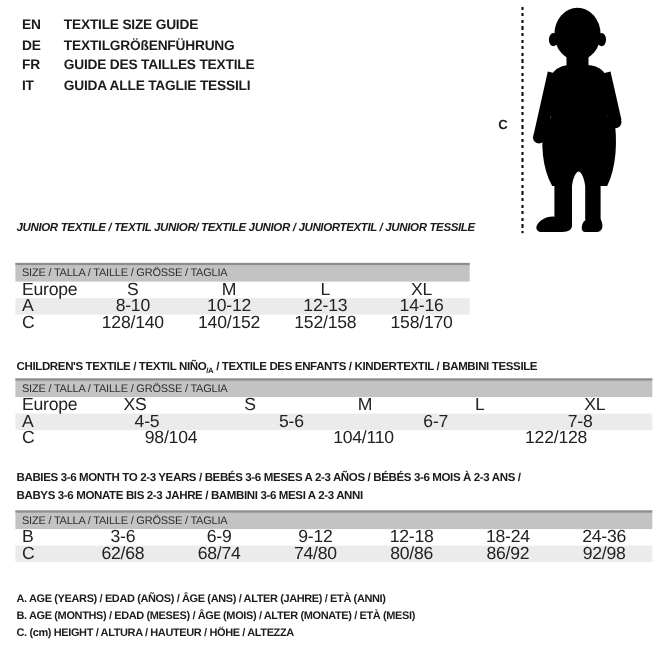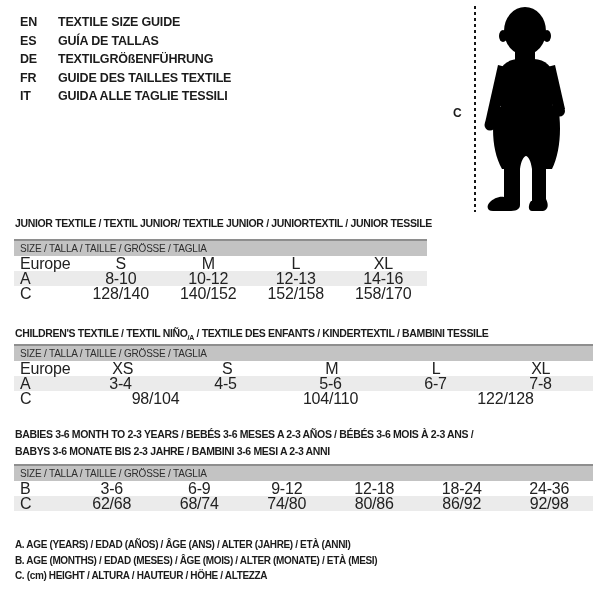--- a/index.html
+++ b/index.html
@@ -14,21 +14,21 @@
   .lang-code{width:38px;}
   
   .dotline{
     position:absolute;left:474px;top:6px;width:2px;height:206px;
     background:repeating-linear-gradient(to bottom,#161616 0 3px,transparent 3px 6px);
   }
   .measure-c{position:absolute;left:453px;top:106px;font-weight:bold;font-size:12px;}
   .baby{position:absolute;left:481px;top:5px;}
   
   .tbl-title{position:absolute;font-weight:bold;font-size:10.5px;letter-spacing:-0.35px;white-space:nowrap;line-height:16.5px;}
-  #title0{left:15px;top:215px;}
+  #title0{left:15px;top:199px;font-style:italic;}
   #title1{left:15px;top:325px;}
   #title2{left:15px;top:426px;}
   .tbl{position:absolute;}
   #tbl0{left:14px;top:239px;width:413px;--firstcol:57px;}
   #tbl1{left:14px;top:344px;width:579px;--firstcol:48px;}
   #tbl2{left:14px;top:464px;width:579px;--firstcol:48px;}
   .bar{
     background:var(--header-bar,#c3c3c3);border-top:2px solid var(--header-bar-border,#8e8e8e);
     height:15px;line-height:15px;padding-left:6px;font-size:10px;color:#2e2e2e;
   }
@@ -43,24 +43,20 @@
 </style>
 </head>
 <body>
 
 <div class="canvas" style="--header-bar: #c3c3c3; --header-bar-border: #8e8e8e; --row-shade: #ebebeb; --text: #1b1b1b;">
 
   <div class="lang-block" id="langs">
       <div class="lang-row">
         <span class="lang-code">EN</span>
         <span class="lang-label">TEXTILE SIZE GUIDE</span>
-      </div>
-      <div class="lang-row">
-        <span class="lang-code">ES</span>
-        <span class="lang-label">GUÍA DE TALLAS</span>
       </div>
       <div class="lang-row">
         <span class="lang-code">DE</span>
         <span class="lang-label">TEXTILGRÖßENFÜHRUNG</span>
       </div>
       <div class="lang-row">
         <span class="lang-code">FR</span>
         <span class="lang-label">GUIDE DES TAILLES TEXTILE</span>
       </div>
       <div class="lang-row">
@@ -127,21 +123,20 @@
       <div class="trow">
         <div class="cell lbl">Europe</div>
         <div class="cell">XS</div>
         <div class="cell">S</div>
         <div class="cell">M</div>
         <div class="cell">L</div>
         <div class="cell">XL</div>
       </div>
       <div class="trow shaded">
         <div class="cell lbl">A</div>
-        <div class="cell">3-4</div>
         <div class="cell">4-5</div>
         <div class="cell">5-6</div>
         <div class="cell">6-7</div>
         <div class="cell">7-8</div>
       </div>
       <div class="trow">
         <div class="cell lbl">C</div>
         <div class="cell">98/104</div>
         <div class="cell">104/110</div>
         <div class="cell">122/128</div>

